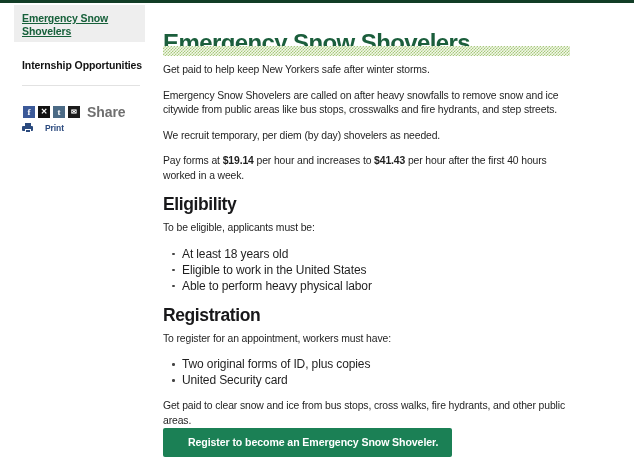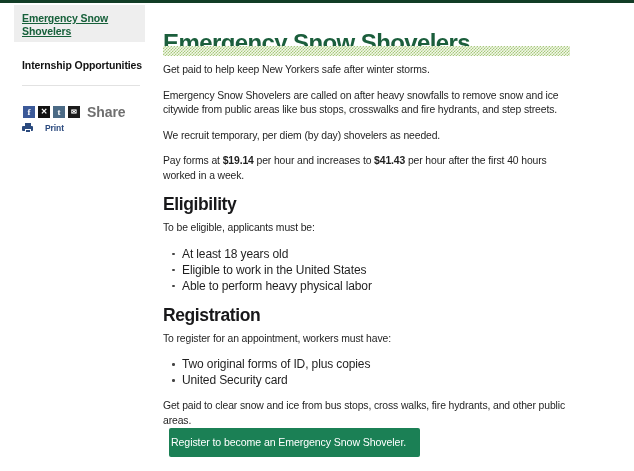--- a/index.html
+++ b/index.html
@@ -237,27 +237,27 @@
     top: 6px;
     width: 2.5px;
     height: 2.5px;
     background: #444;
     border-radius: 50%;
   }
 
   .cta {
     position: absolute;
     top: 425px;
-    left: 17px;
+    left: 11px;
     background: #1b8055;
     color: #ffffff;
     font-size: 10.6px;
-    font-weight: normal;
-    letter-spacing: -0.1px;
-    padding: 8px 14px 9px 2px;
+    font-weight: bold;
+    letter-spacing: -0.1px;
+    padding: 8px 14px 9px 25px;
     border: none;
     border-radius: 2px;
     cursor: pointer;
     font-family: "Liberation Sans", sans-serif;
     line-height: 12px;
   }
 </style>
 </head>
 <body>
 

